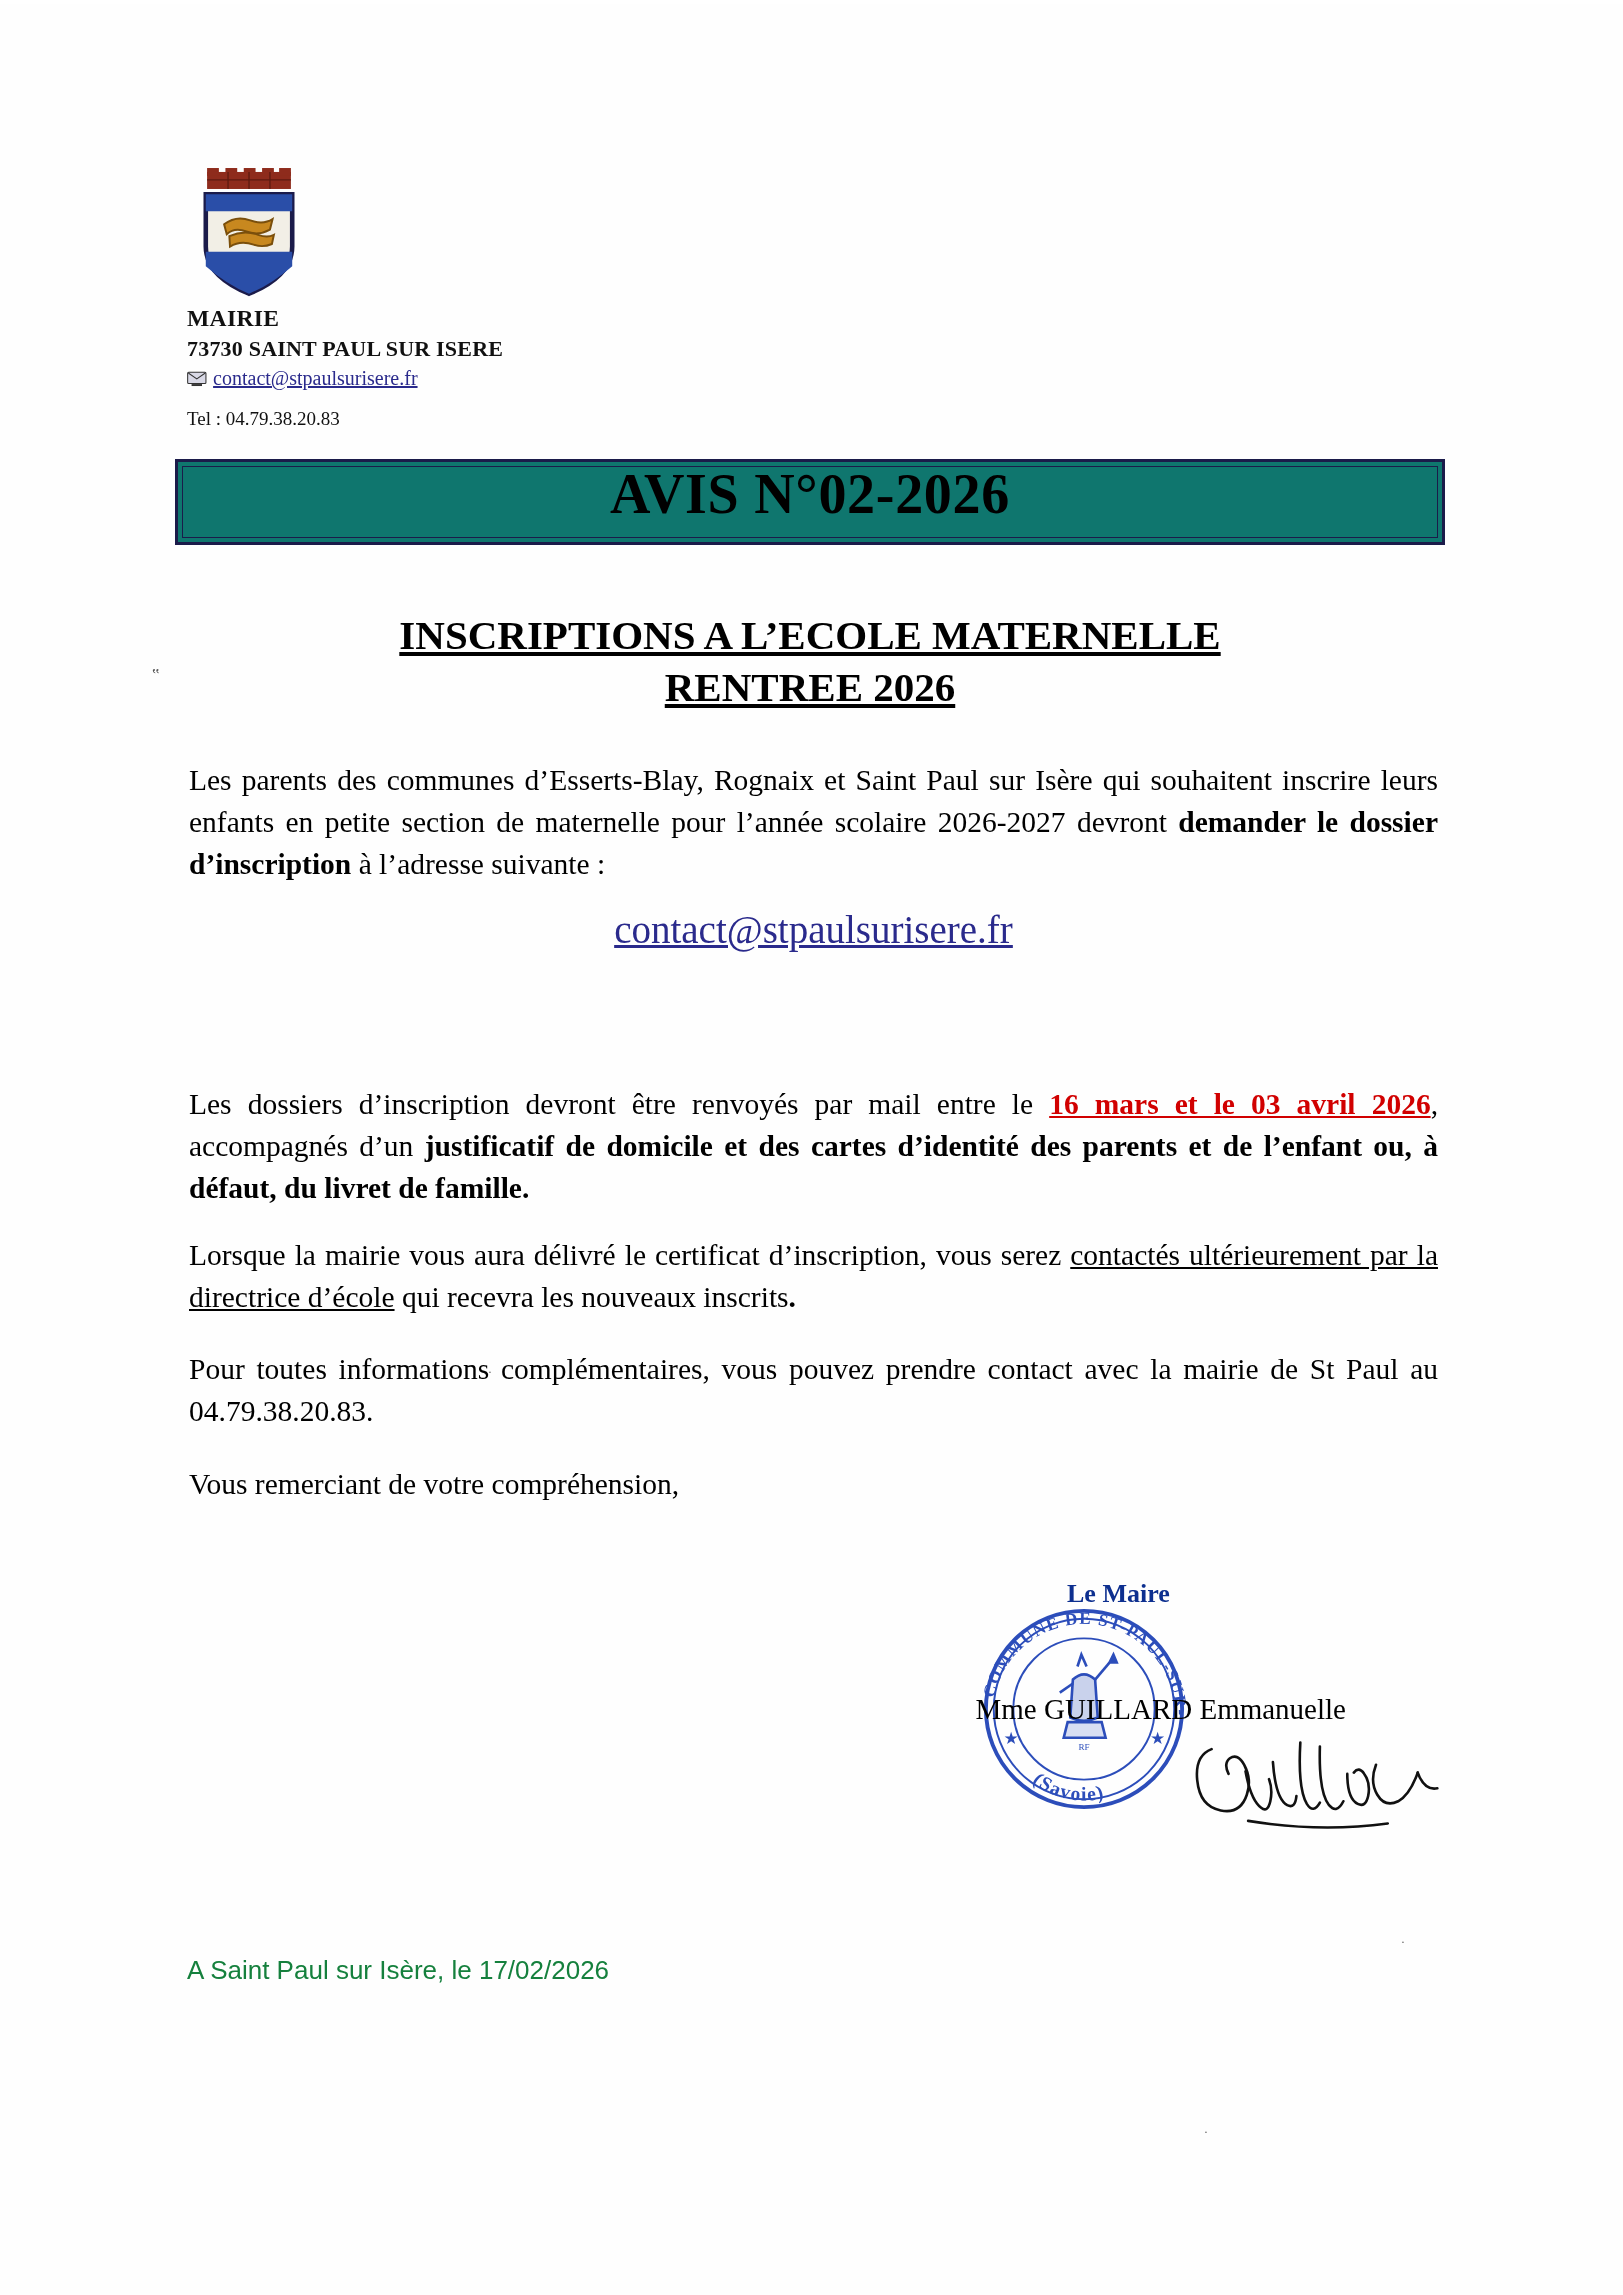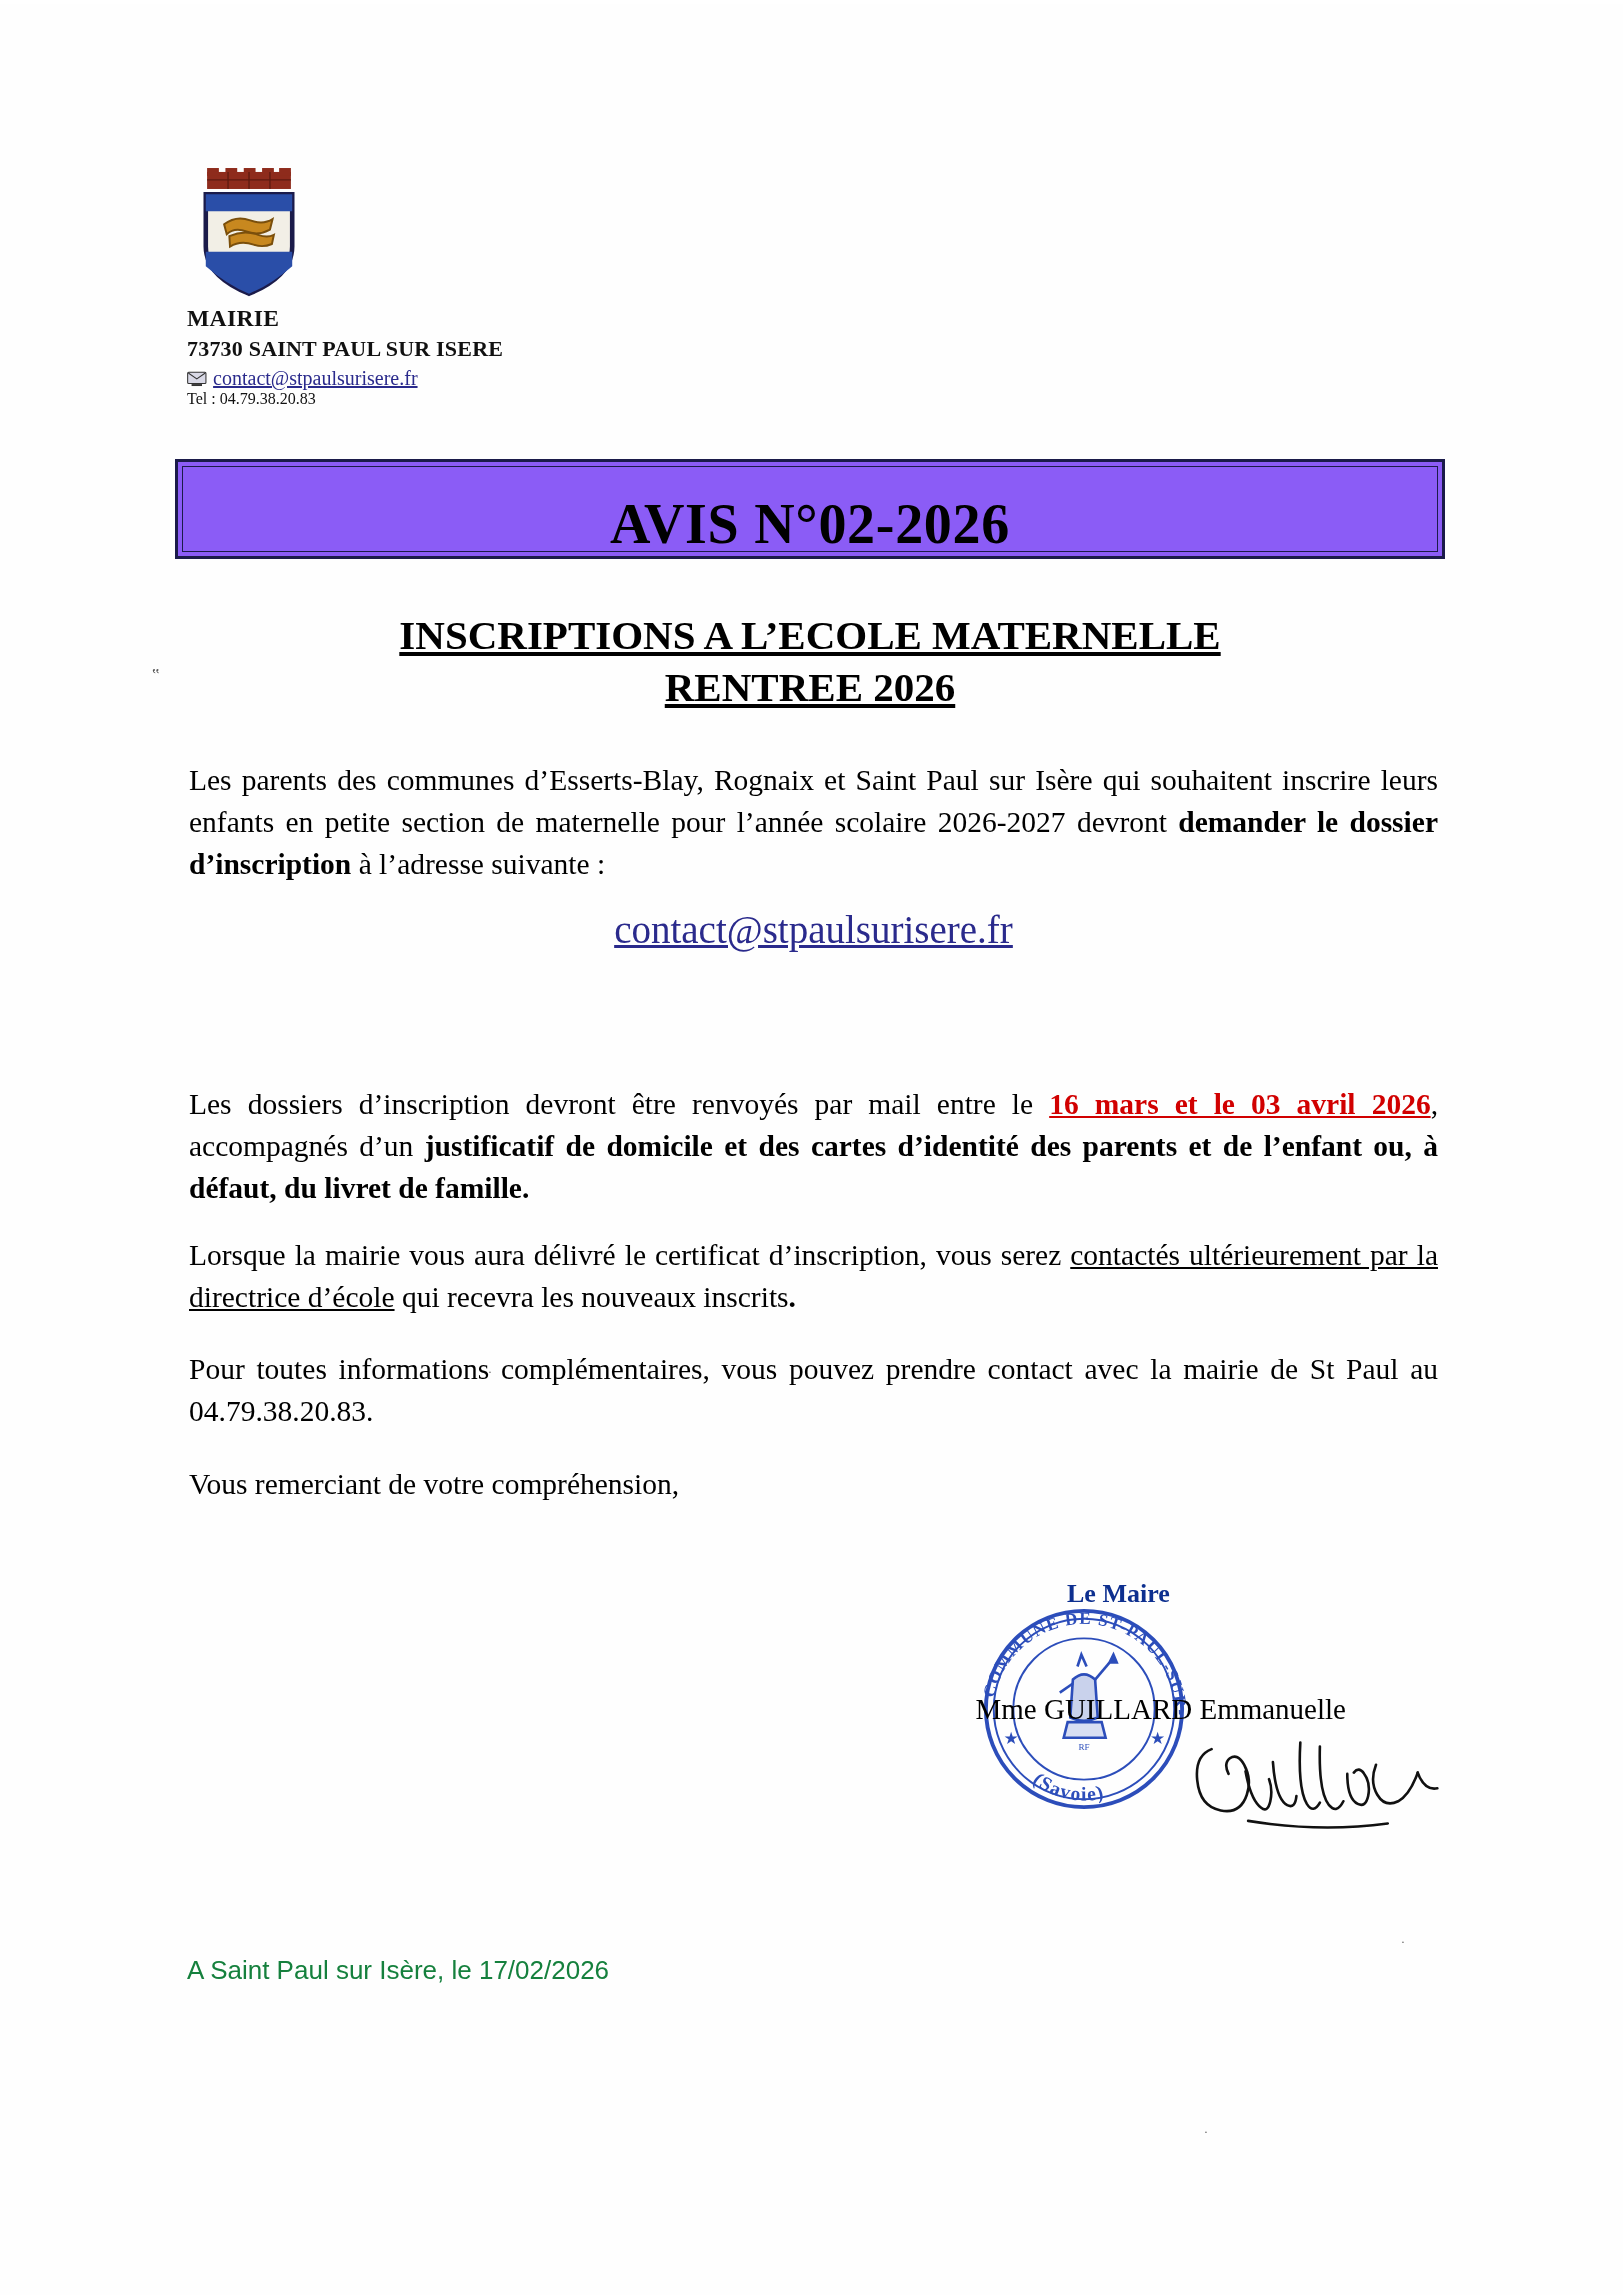--- a/index.html
+++ b/index.html
@@ -68,37 +68,37 @@
     position: relative;
   }
   .email-link {
     font-family: "Liberation Serif", serif;
     font-size: 20px;
     color: #2a2a8c;
     text-decoration: underline;
   }
   .tel-line {
     font-family: "Liberation Serif", serif;
-    font-size: 16px;
+    font-size: 19px;
     color: #111;
-    margin-top: 0;
+    margin-top: 18px;
   }
 
   
   .avis-banner {
     position: absolute;
     left: 175px;
     top: 455px;
     width: 1270px;
-    height: 100px;
-    background: #8b5cf6;
+    height: 86px;
+    background: #0f766e;
     border: 3.3px solid #1b1b4a;
     box-sizing: border-box;
     display: flex;
-    align-items: flex-end;
+    align-items: flex-start;
     justify-content: center;
   }
   .avis-banner .inner-border {
     position: absolute;
     left: 3.9px; top: 3.9px; right: 3.9px; bottom: 3.9px;
     border: 1.3px solid #1b1b4a;
     pointer-events: none;
   }
   .avis-title {
     font-family: "Liberation Serif", serif;

